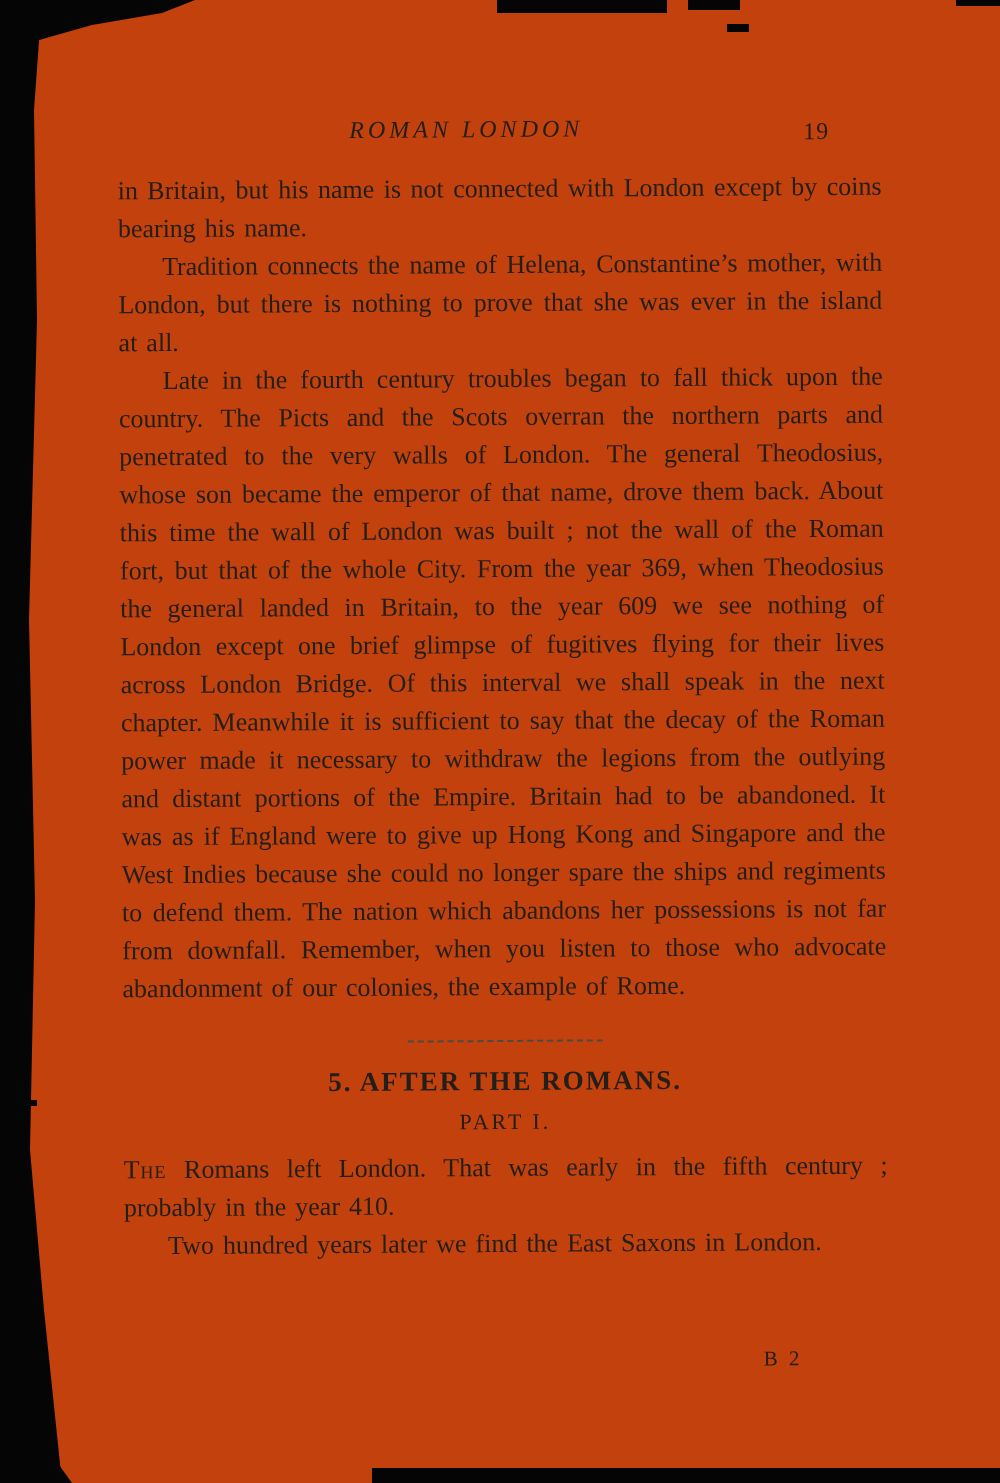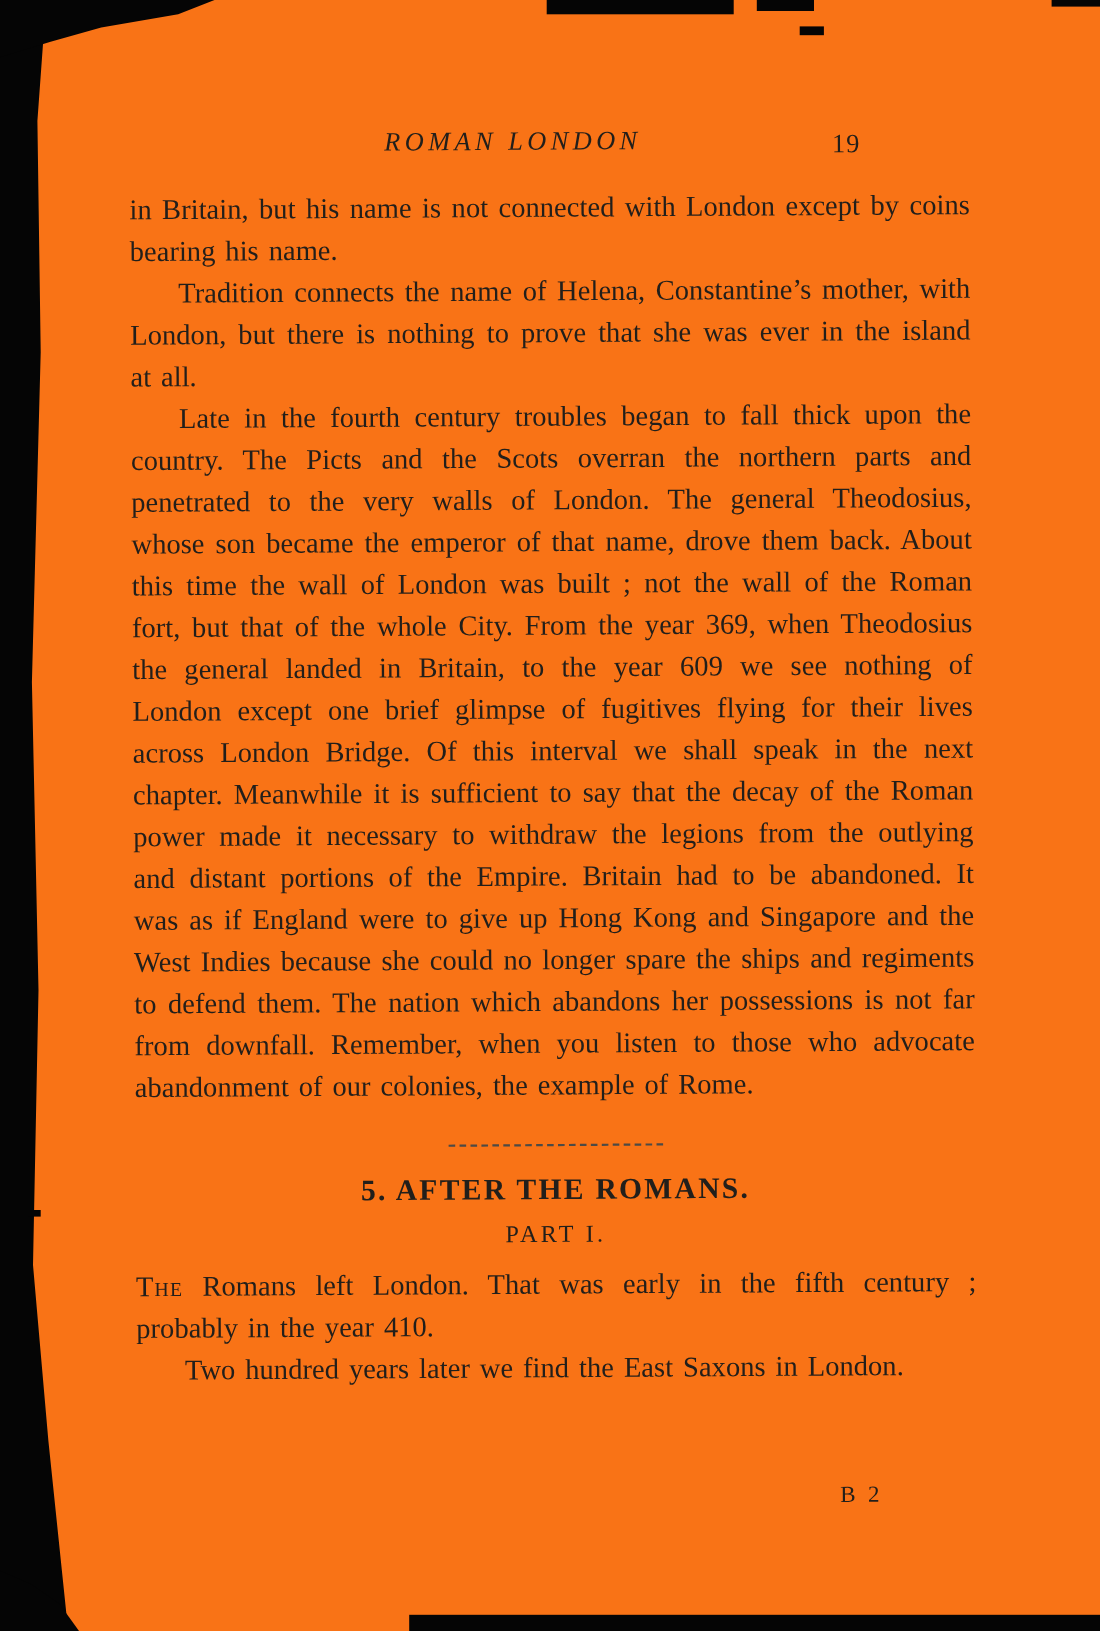--- a/index.html
+++ b/index.html
@@ -4,21 +4,21 @@
   <style>
     html, body {
       margin: 0;
       padding: 0;
       background: #e9e7e2;
     }
     .page {
       position: relative;
       width: 1000px;
       height: 1483px;
-      background: #f97316;
+      background: #c2410c;
       overflow: hidden;
       font-family: "Liberation Serif", "DejaVu Serif", serif;
       color: #221f1b;
     }
     .content {
       position: absolute;
       left: 0;
       top: 0;
       width: 100%;
       height: 100%;
@@ -32,21 +32,21 @@
       text-align: center;
       font-style: italic;
       font-size: 24px;
       letter-spacing: 4px;
     }
     .page-number {
       position: absolute;
       top: 120px;
       left: 760px;
       width: 120px;
-      text-align: left;
+      text-align: center;
       font-size: 24px;
       letter-spacing: 1px;
     }
     .text-block {
       position: absolute;
       left: 121px;
       top: 170px;
       width: 764px;
     }
     .text-block p {

